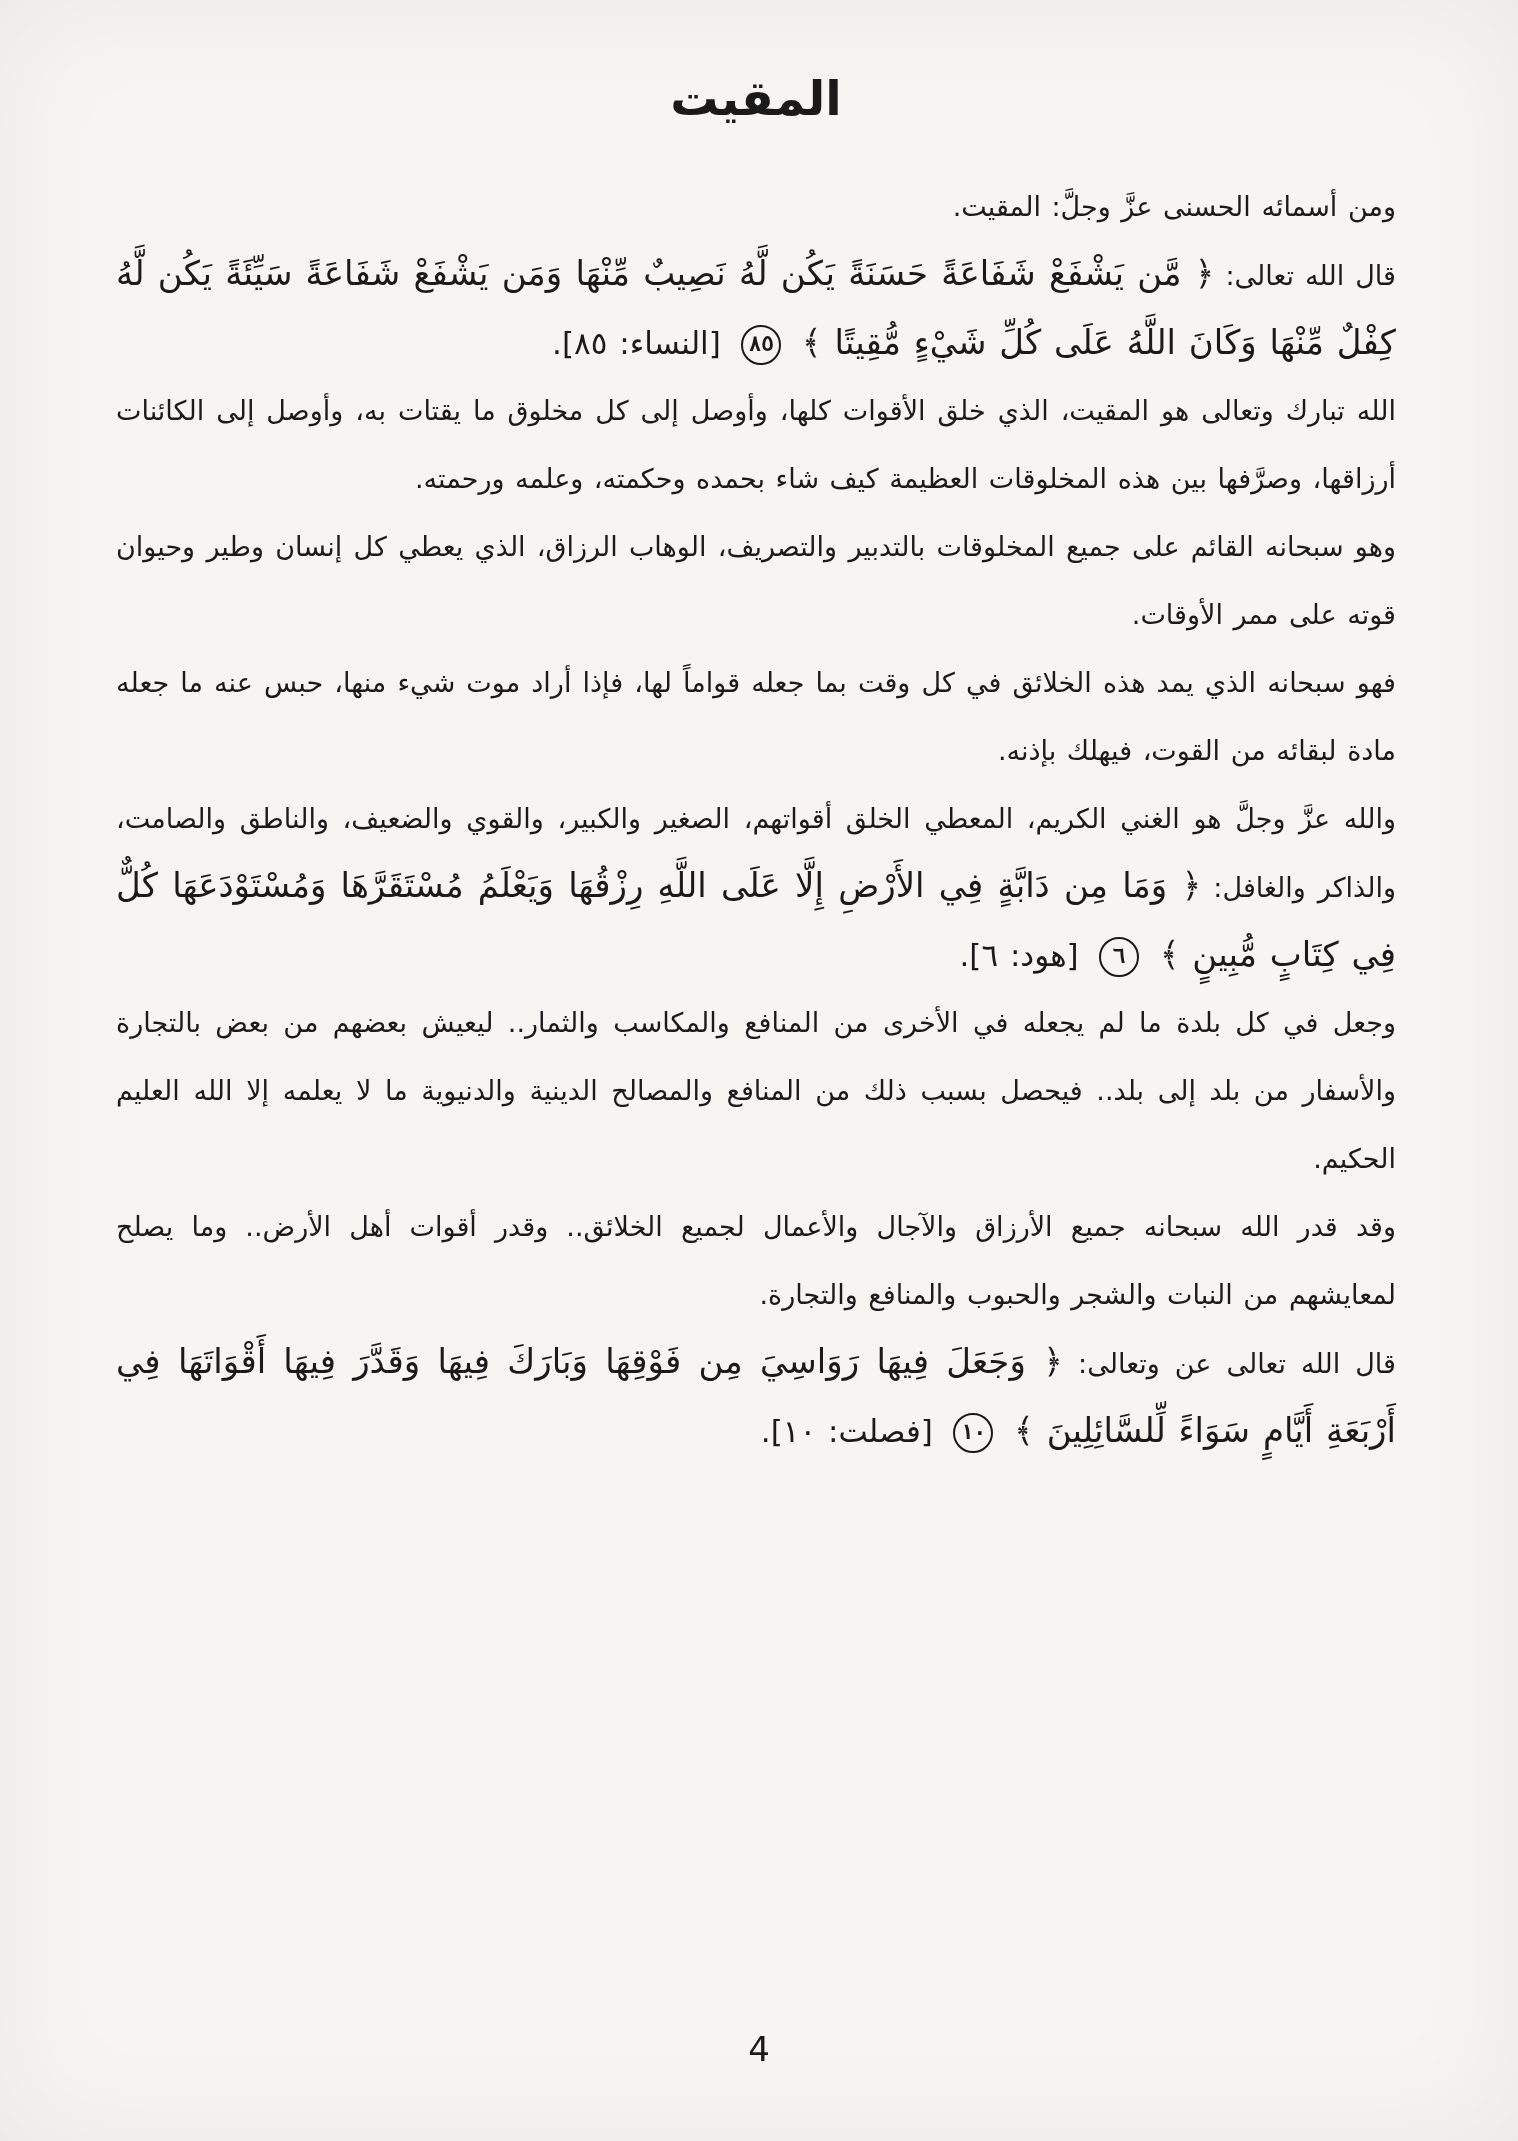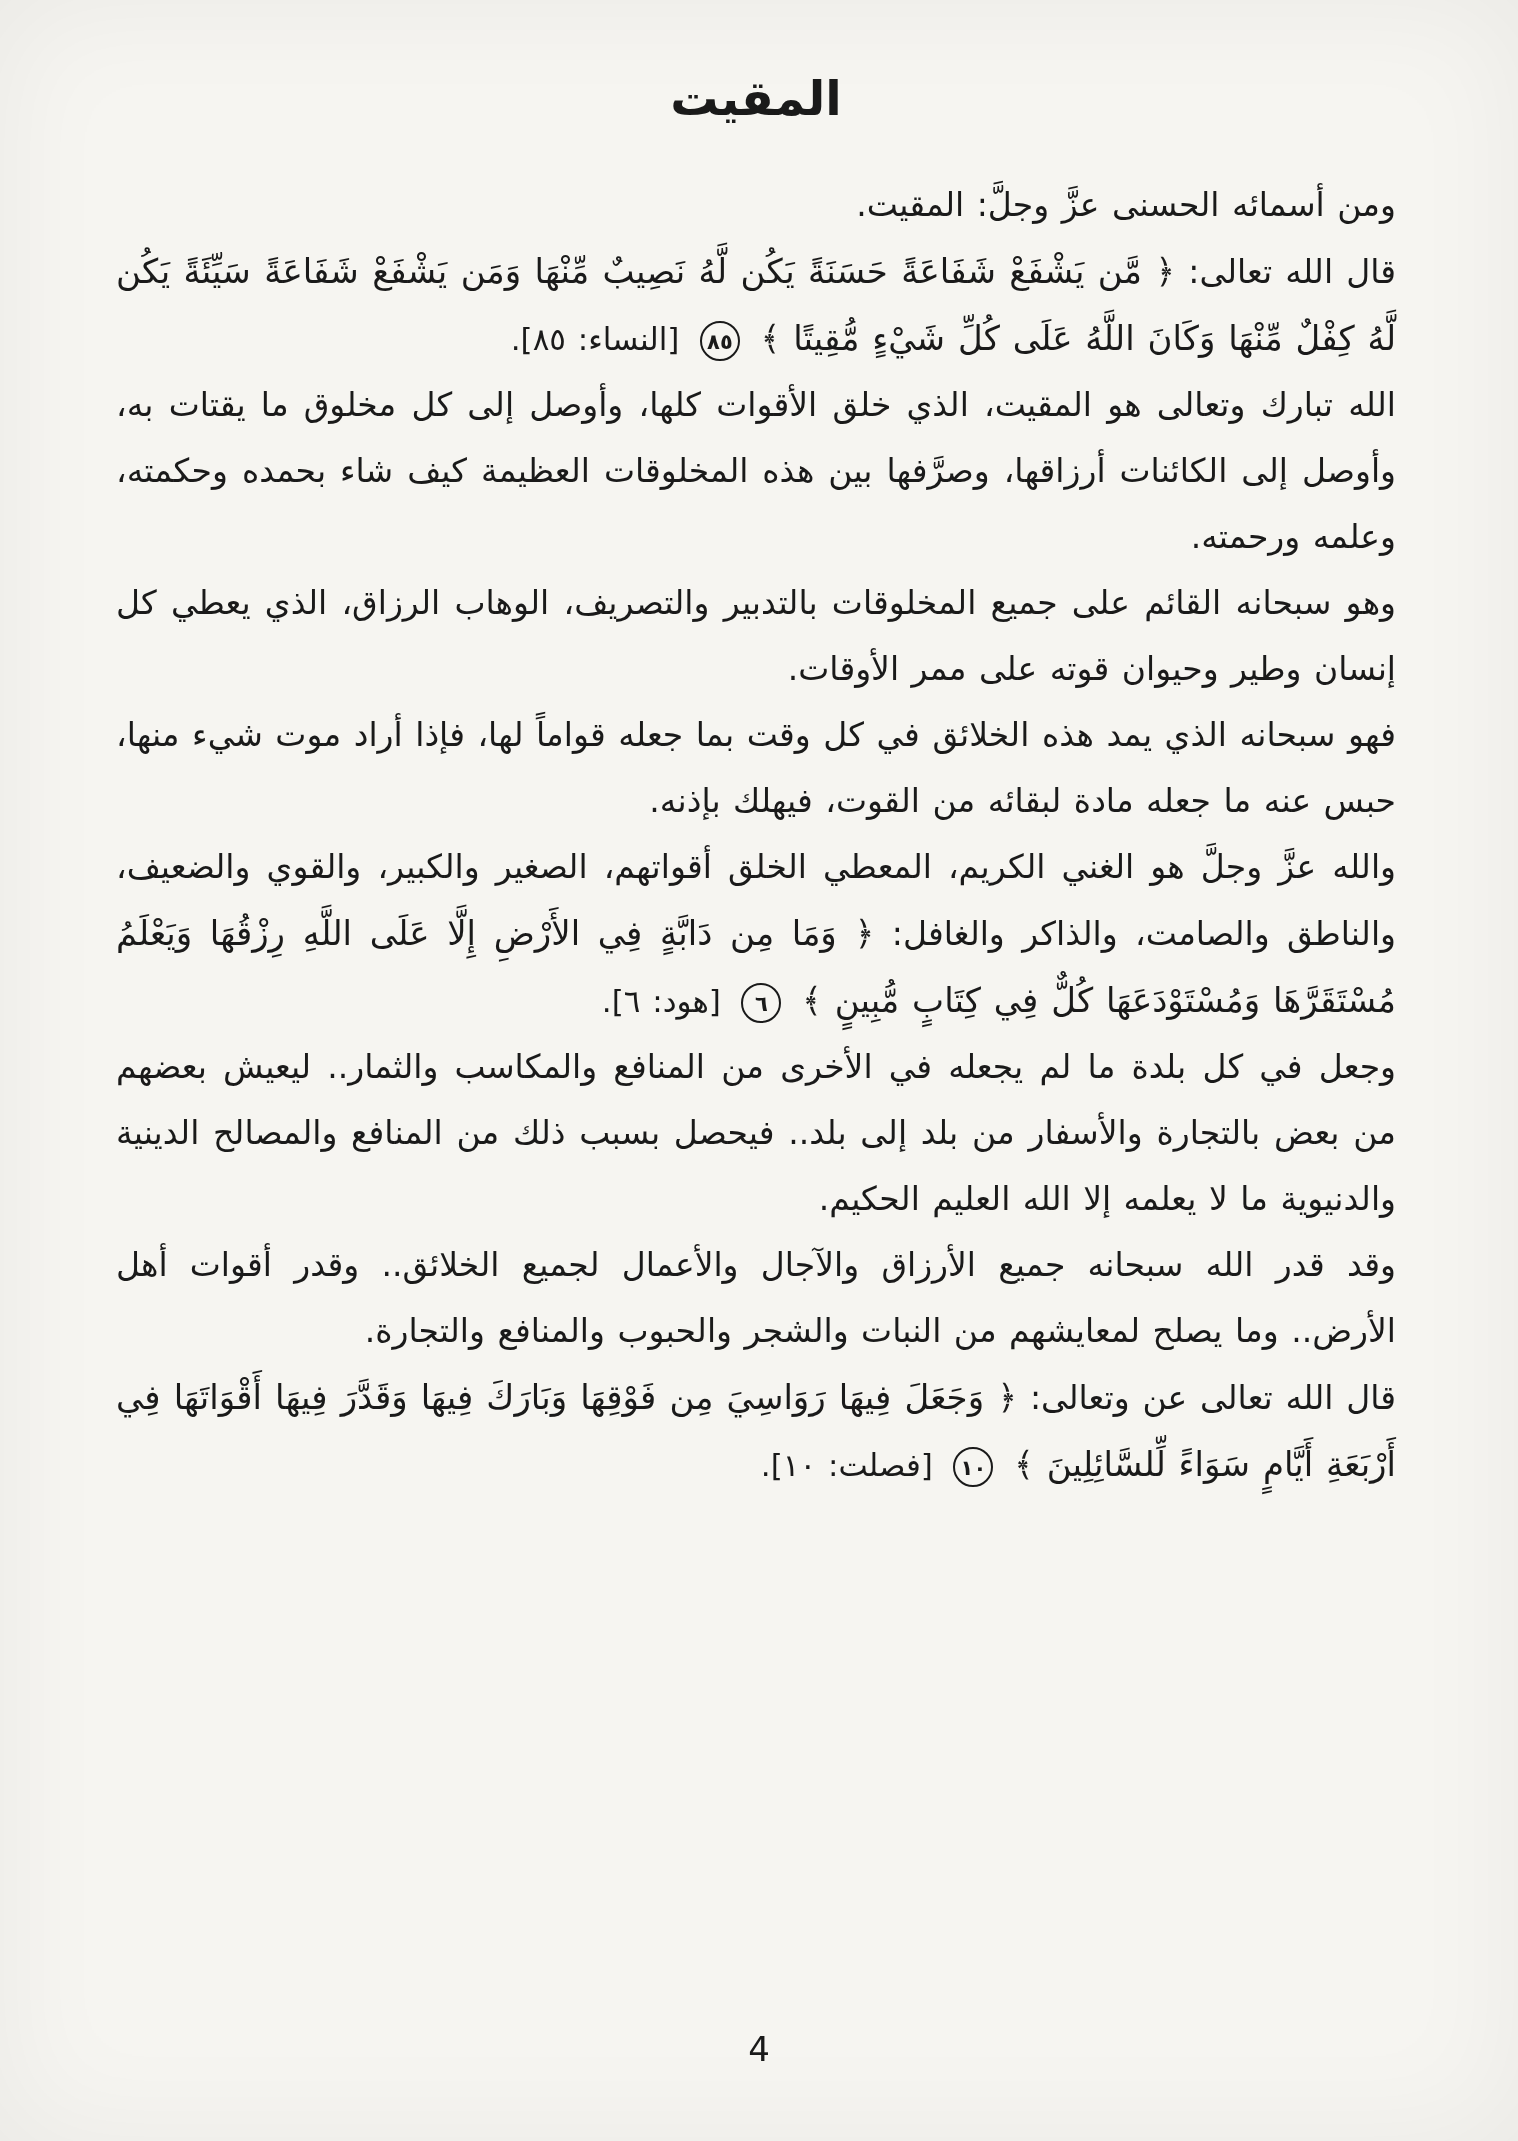--- a/index.html
+++ b/index.html
@@ -31,40 +31,41 @@
   }
   .body-text p {
     margin: 0;
     font-size: 33px;
     line-height: 66px;
     text-align: justify;
     text-justify: inter-word;
     word-spacing: 2px;
   }
   .seg-text {
-    font-size: 33px;
+    font-size: 27px;
   }
   .seg-verse {
     font-weight: normal;
     font-size: 34px;
   }
   .seg-ayah {
     display: inline-block;
     vertical-align: middle;
     min-width: 40px;
     height: 40px;
     line-height: 38px;
     border: 2px solid #1a1a1a;
     border-radius: 50%;
     text-align: center;
     font-size: 21px;
     font-weight: bold;
     margin: 4px 8px;
     box-sizing: border-box;
     padding: 0 4px;
+    font-family: Liberation Mono, monospace;
   }
   .seg-ref {
     font-size: 31px;
     white-space: nowrap;
   }
   .page-number {
     position: absolute;
     bottom: 72px;
     left: 0;
     right: 0;

